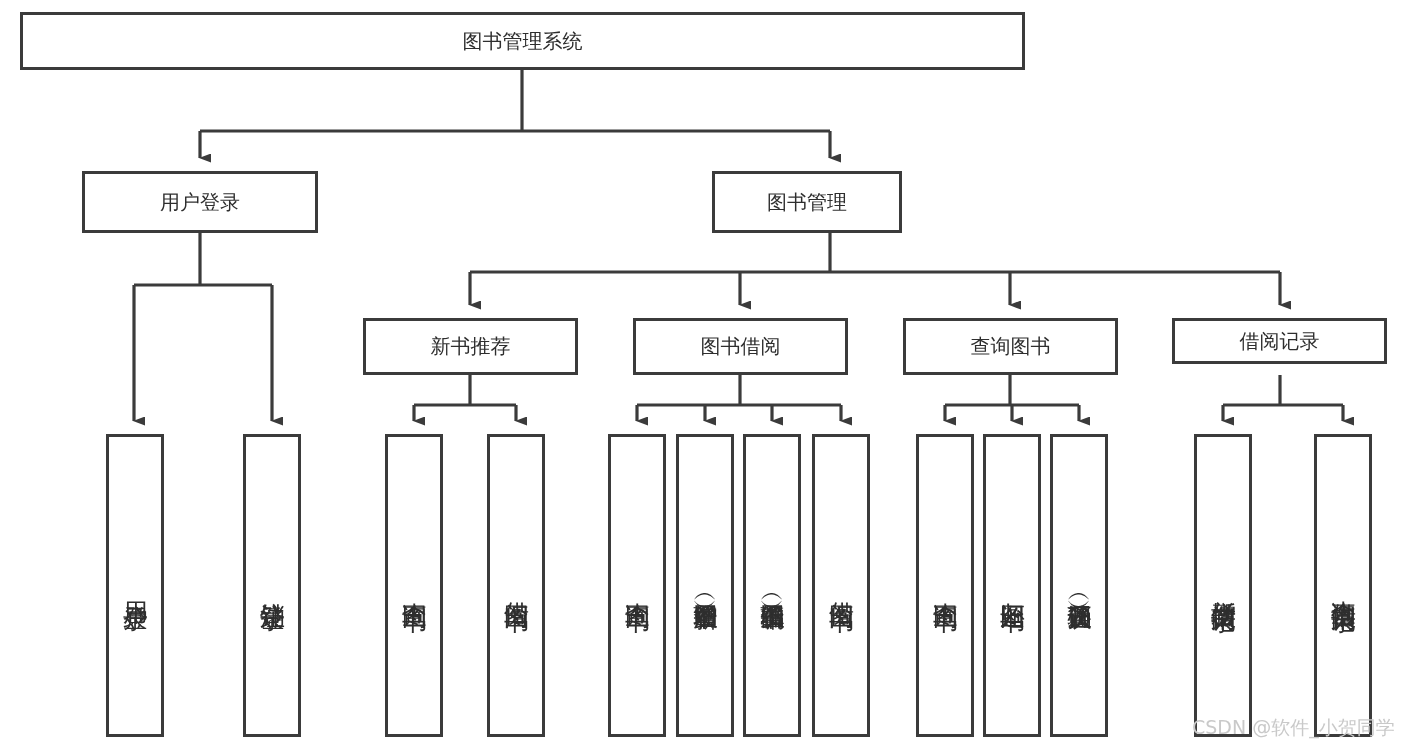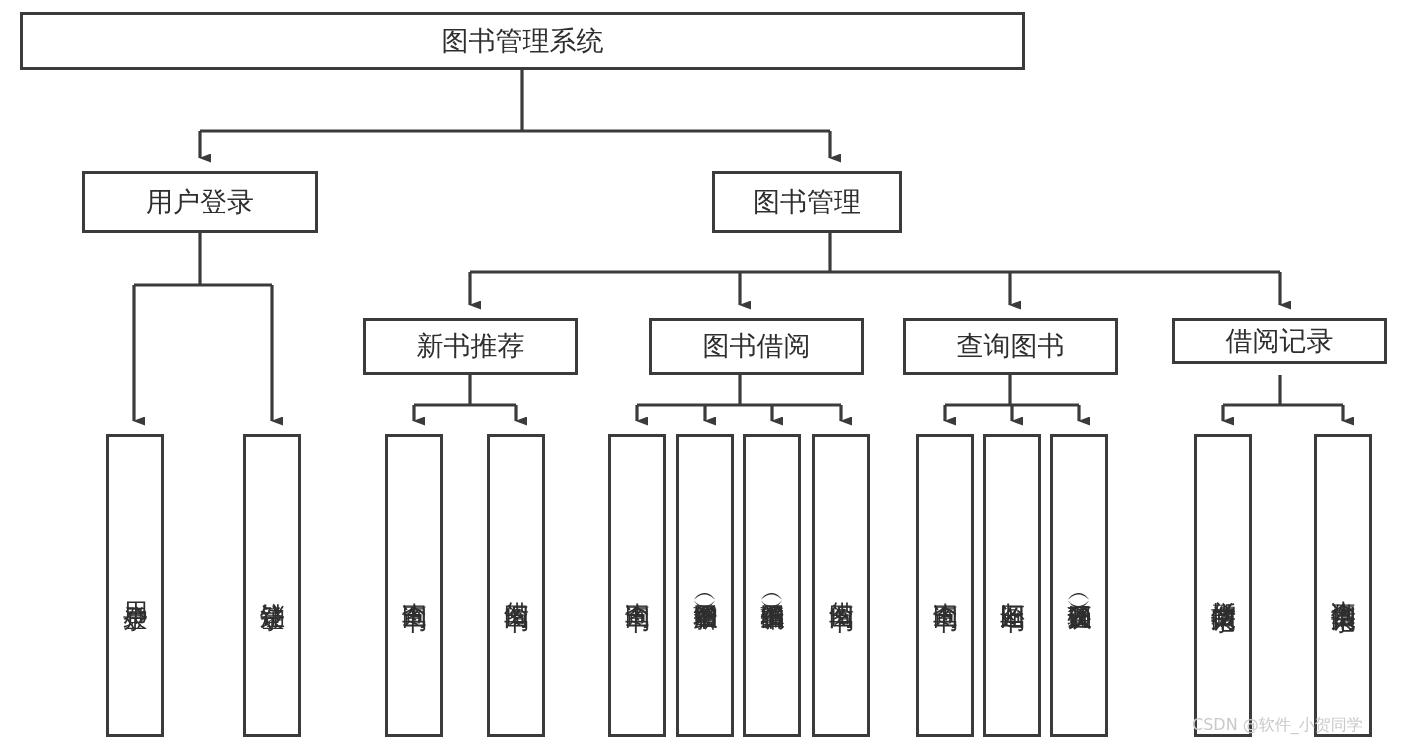--- a/index.html
+++ b/index.html
@@ -37,36 +37,36 @@
     justify-content: center;
     overflow: hidden;
   }
   .node-label {
     color: #2e2e2e;
     line-height: 1.04;
     white-space: nowrap;
     text-align: center;
   }
   .node.horizontal .node-label {
-    font-size: 27px;
+    font-size: 20px;
   }
   .node.vertical .node-label {
     writing-mode: vertical-rl;
     text-orientation: upright;
     font-size: 25px;
     letter-spacing: 2px;
   }
   .node.vertical.tight .node-label {
     letter-spacing: 0px;
     font-size: 24px;
   }
   .watermark {
     position: absolute;
     color: #c9c9c9;
-    font-size: 16px;
+    font-size: 19px;
     white-space: nowrap;
     font-family: "DejaVu Sans", "Liberation Sans", sans-serif;
   }
 </style>
 </head>
 <body>
 
 <div id="diagram-root">
 
   <svg class="connectors" viewBox="0 0 1405 747">
@@ -126,21 +126,21 @@
   <div class="node horizontal" id="node-l2-0" style="left: 82px; top: 171px; width: 236px; height: 62px;">
     <span class="node-label">用户登录</span>
   </div>
   <div class="node horizontal" id="node-l2-1" style="left: 712px; top: 171px; width: 190px; height: 62px;">
     <span class="node-label">图书管理</span>
   </div>
 
   <div class="node horizontal" id="node-l3-0" style="left: 363px; top: 318px; width: 215px; height: 57px;">
     <span class="node-label">新书推荐</span>
   </div>
-  <div class="node horizontal" id="node-l3-1" style="left: 633px; top: 318px; width: 215px; height: 57px; margin-left: 16px;">
+  <div class="node horizontal" id="node-l3-1" style="left: 633px; top: 318px; width: 215px; height: 57px;">
     <span class="node-label">图书借阅</span>
   </div>
   <div class="node horizontal" id="node-l3-2" style="left: 903px; top: 318px; width: 215px; height: 57px;">
     <span class="node-label">查询图书</span>
   </div>
   <div class="node horizontal" id="node-l3-3" style="left: 1172px; top: 318px; width: 215px; height: 46px;">
     <span class="node-label">借阅记录</span>
   </div>
 
   <div class="node vertical" id="node-leaf-0" style="left: 106px; top: 434px; width: 58px; height: 303px;">

